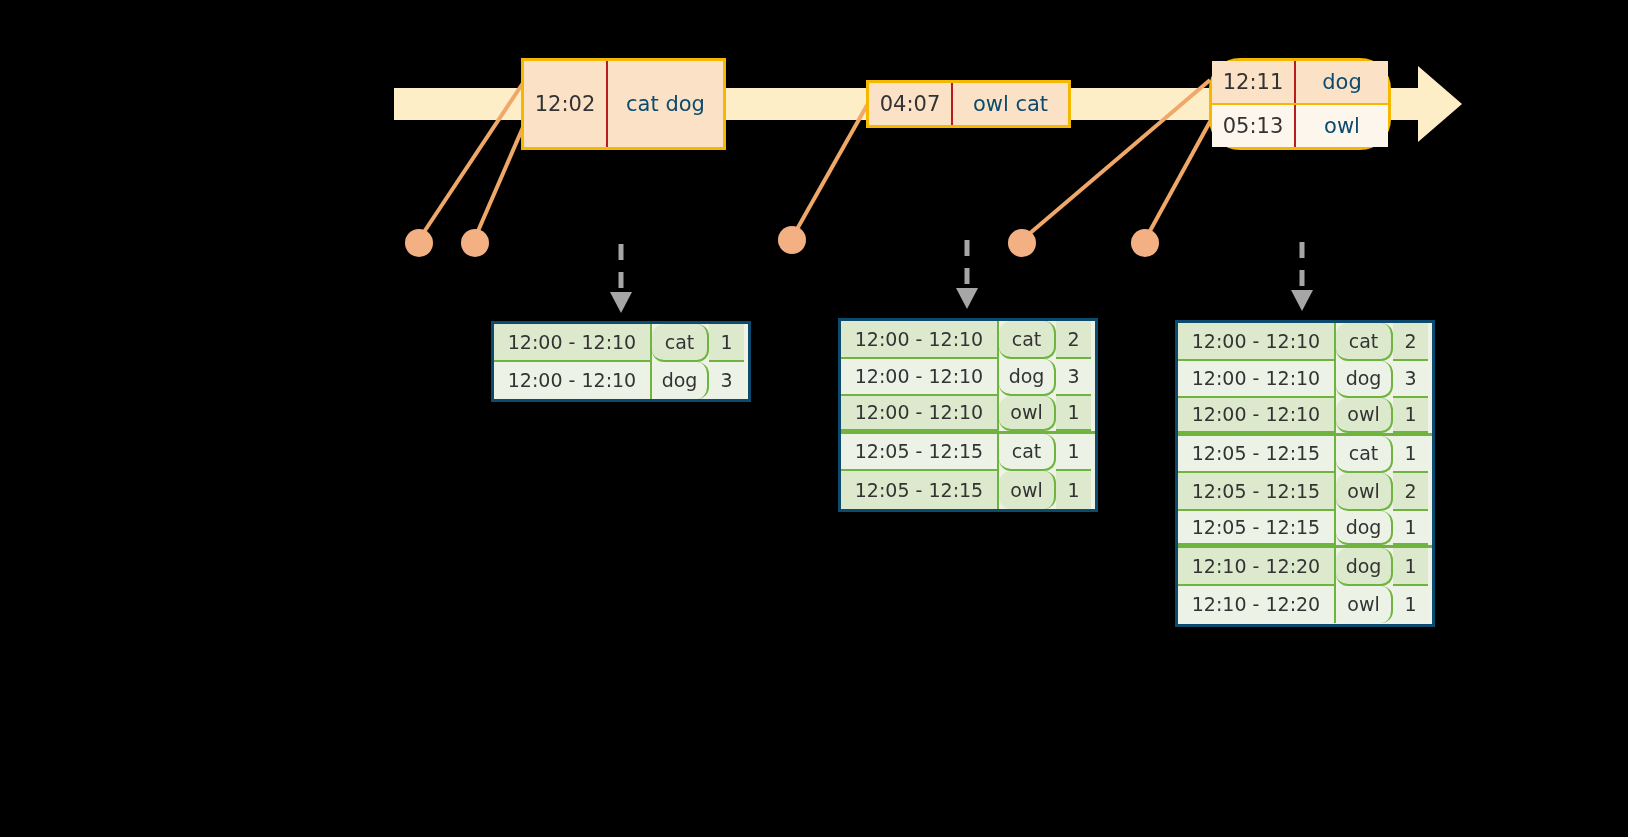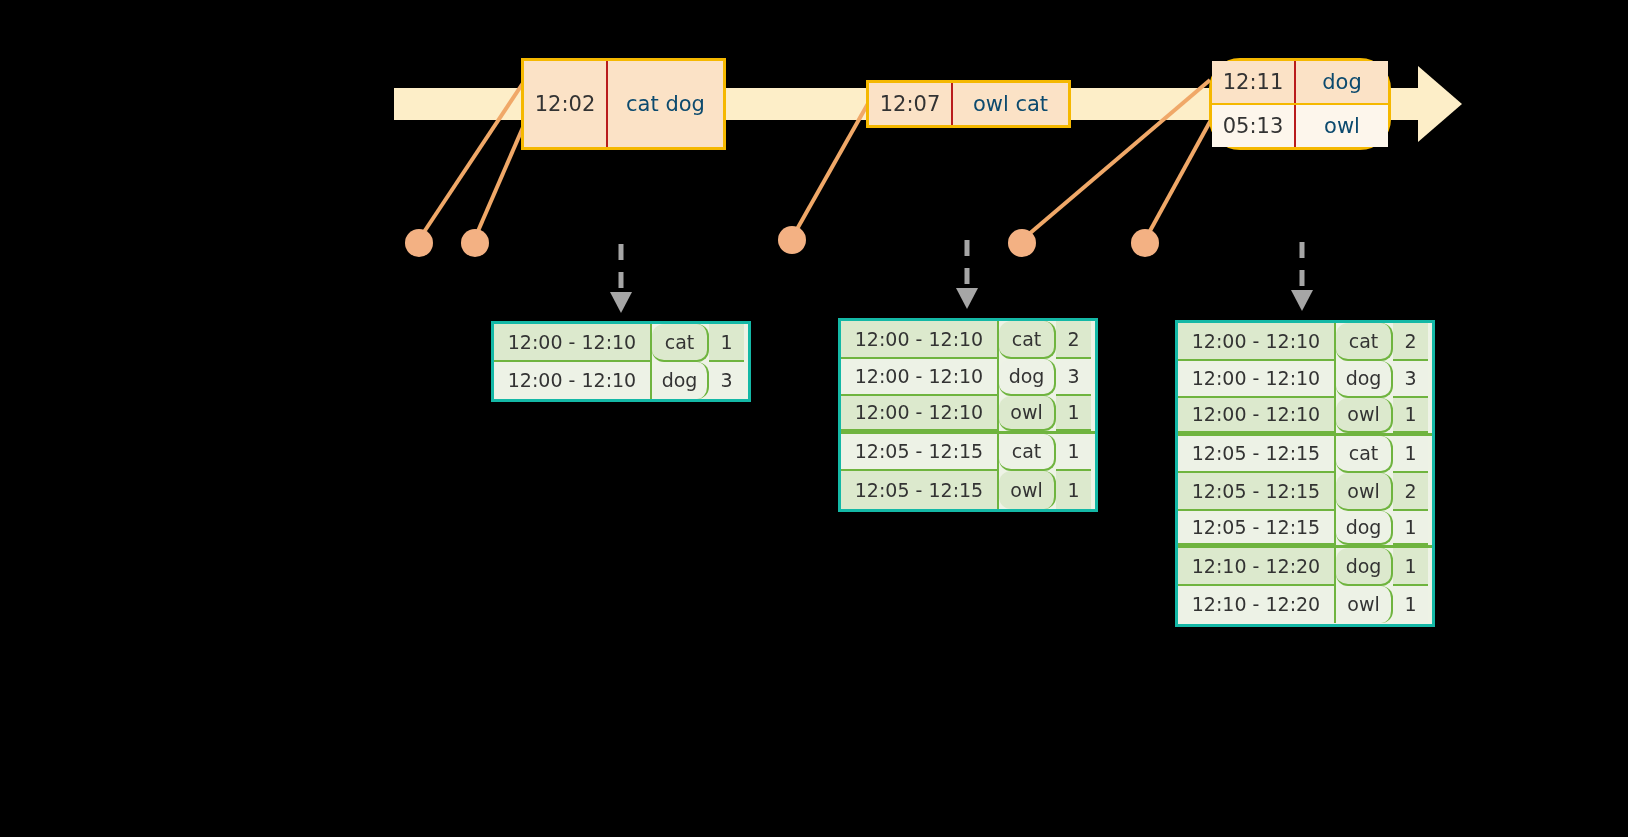--- a/index.html
+++ b/index.html
@@ -59,21 +59,21 @@
     justify-content: center;
     font-size: 21px;
     color: #0c4a6e;
     background: #fdf6ec;
     padding: 0 14px;
   }
 
   
   .result-table {
     position: absolute;
-    border: 3px solid #14b8a6;
+    border: 3px solid #0c4a6e;
     box-sizing: border-box;
     background: #eef3e6;
     display: flex;
     flex-direction: column;
   }
   .result-row {
     display: flex;
     height: 37.5px;
     box-sizing: border-box;
   }
@@ -134,21 +134,21 @@
 
   <div class="event-box" style="left:521px; top:58px; width:205px; height:92px;">
     <div class="event-row shade">
       <div class="event-time">12:02</div>
       <div class="event-words">cat dog</div>
     </div>
   </div>
 
   <div class="event-box" style="left:866px; top:80px; width:205px; height:48px;">
     <div class="event-row shade">
-      <div class="event-time">12:07</div>
+      <div class="event-time">04:07</div>
       <div class="event-words">owl cat</div>
     </div>
   </div>
 
   <div class="event-box" style="left:1209px; top:58px; width:182px; height:92px;border-radius:31px;">
     <div class="event-row shade">
       <div class="event-time">12:11</div>
       <div class="event-words">dog</div>
     </div>
     <div class="event-row">

